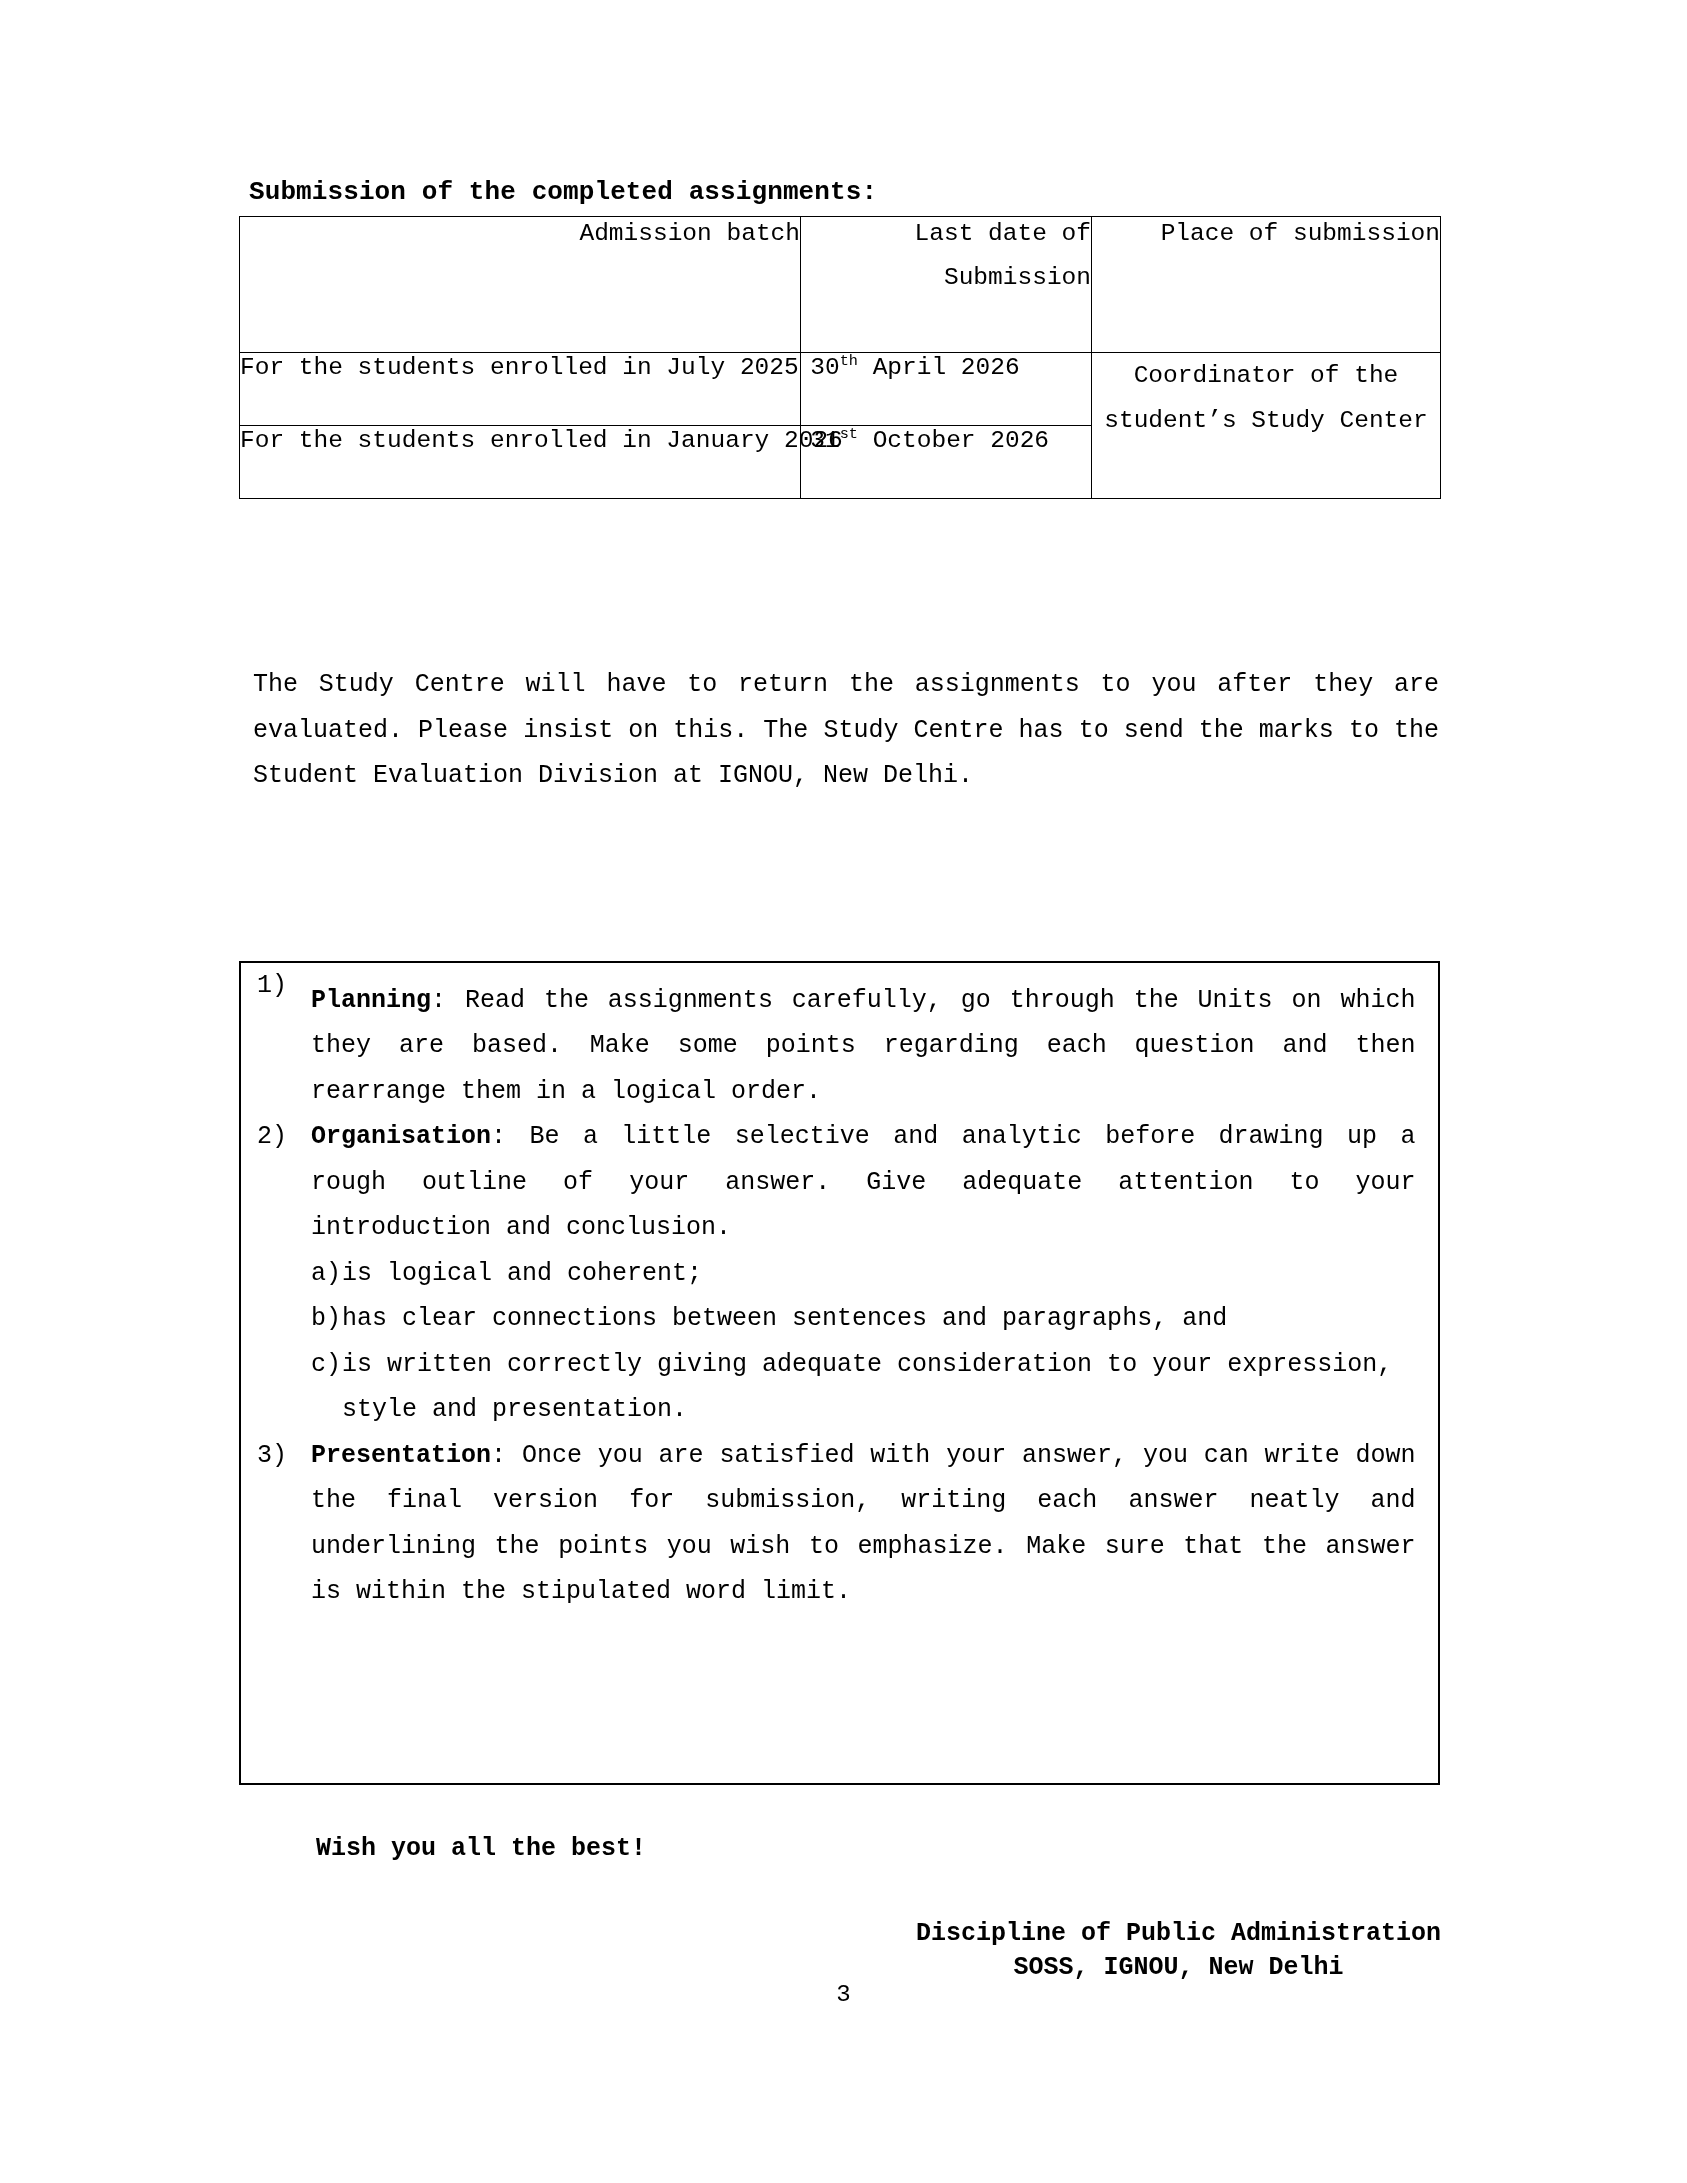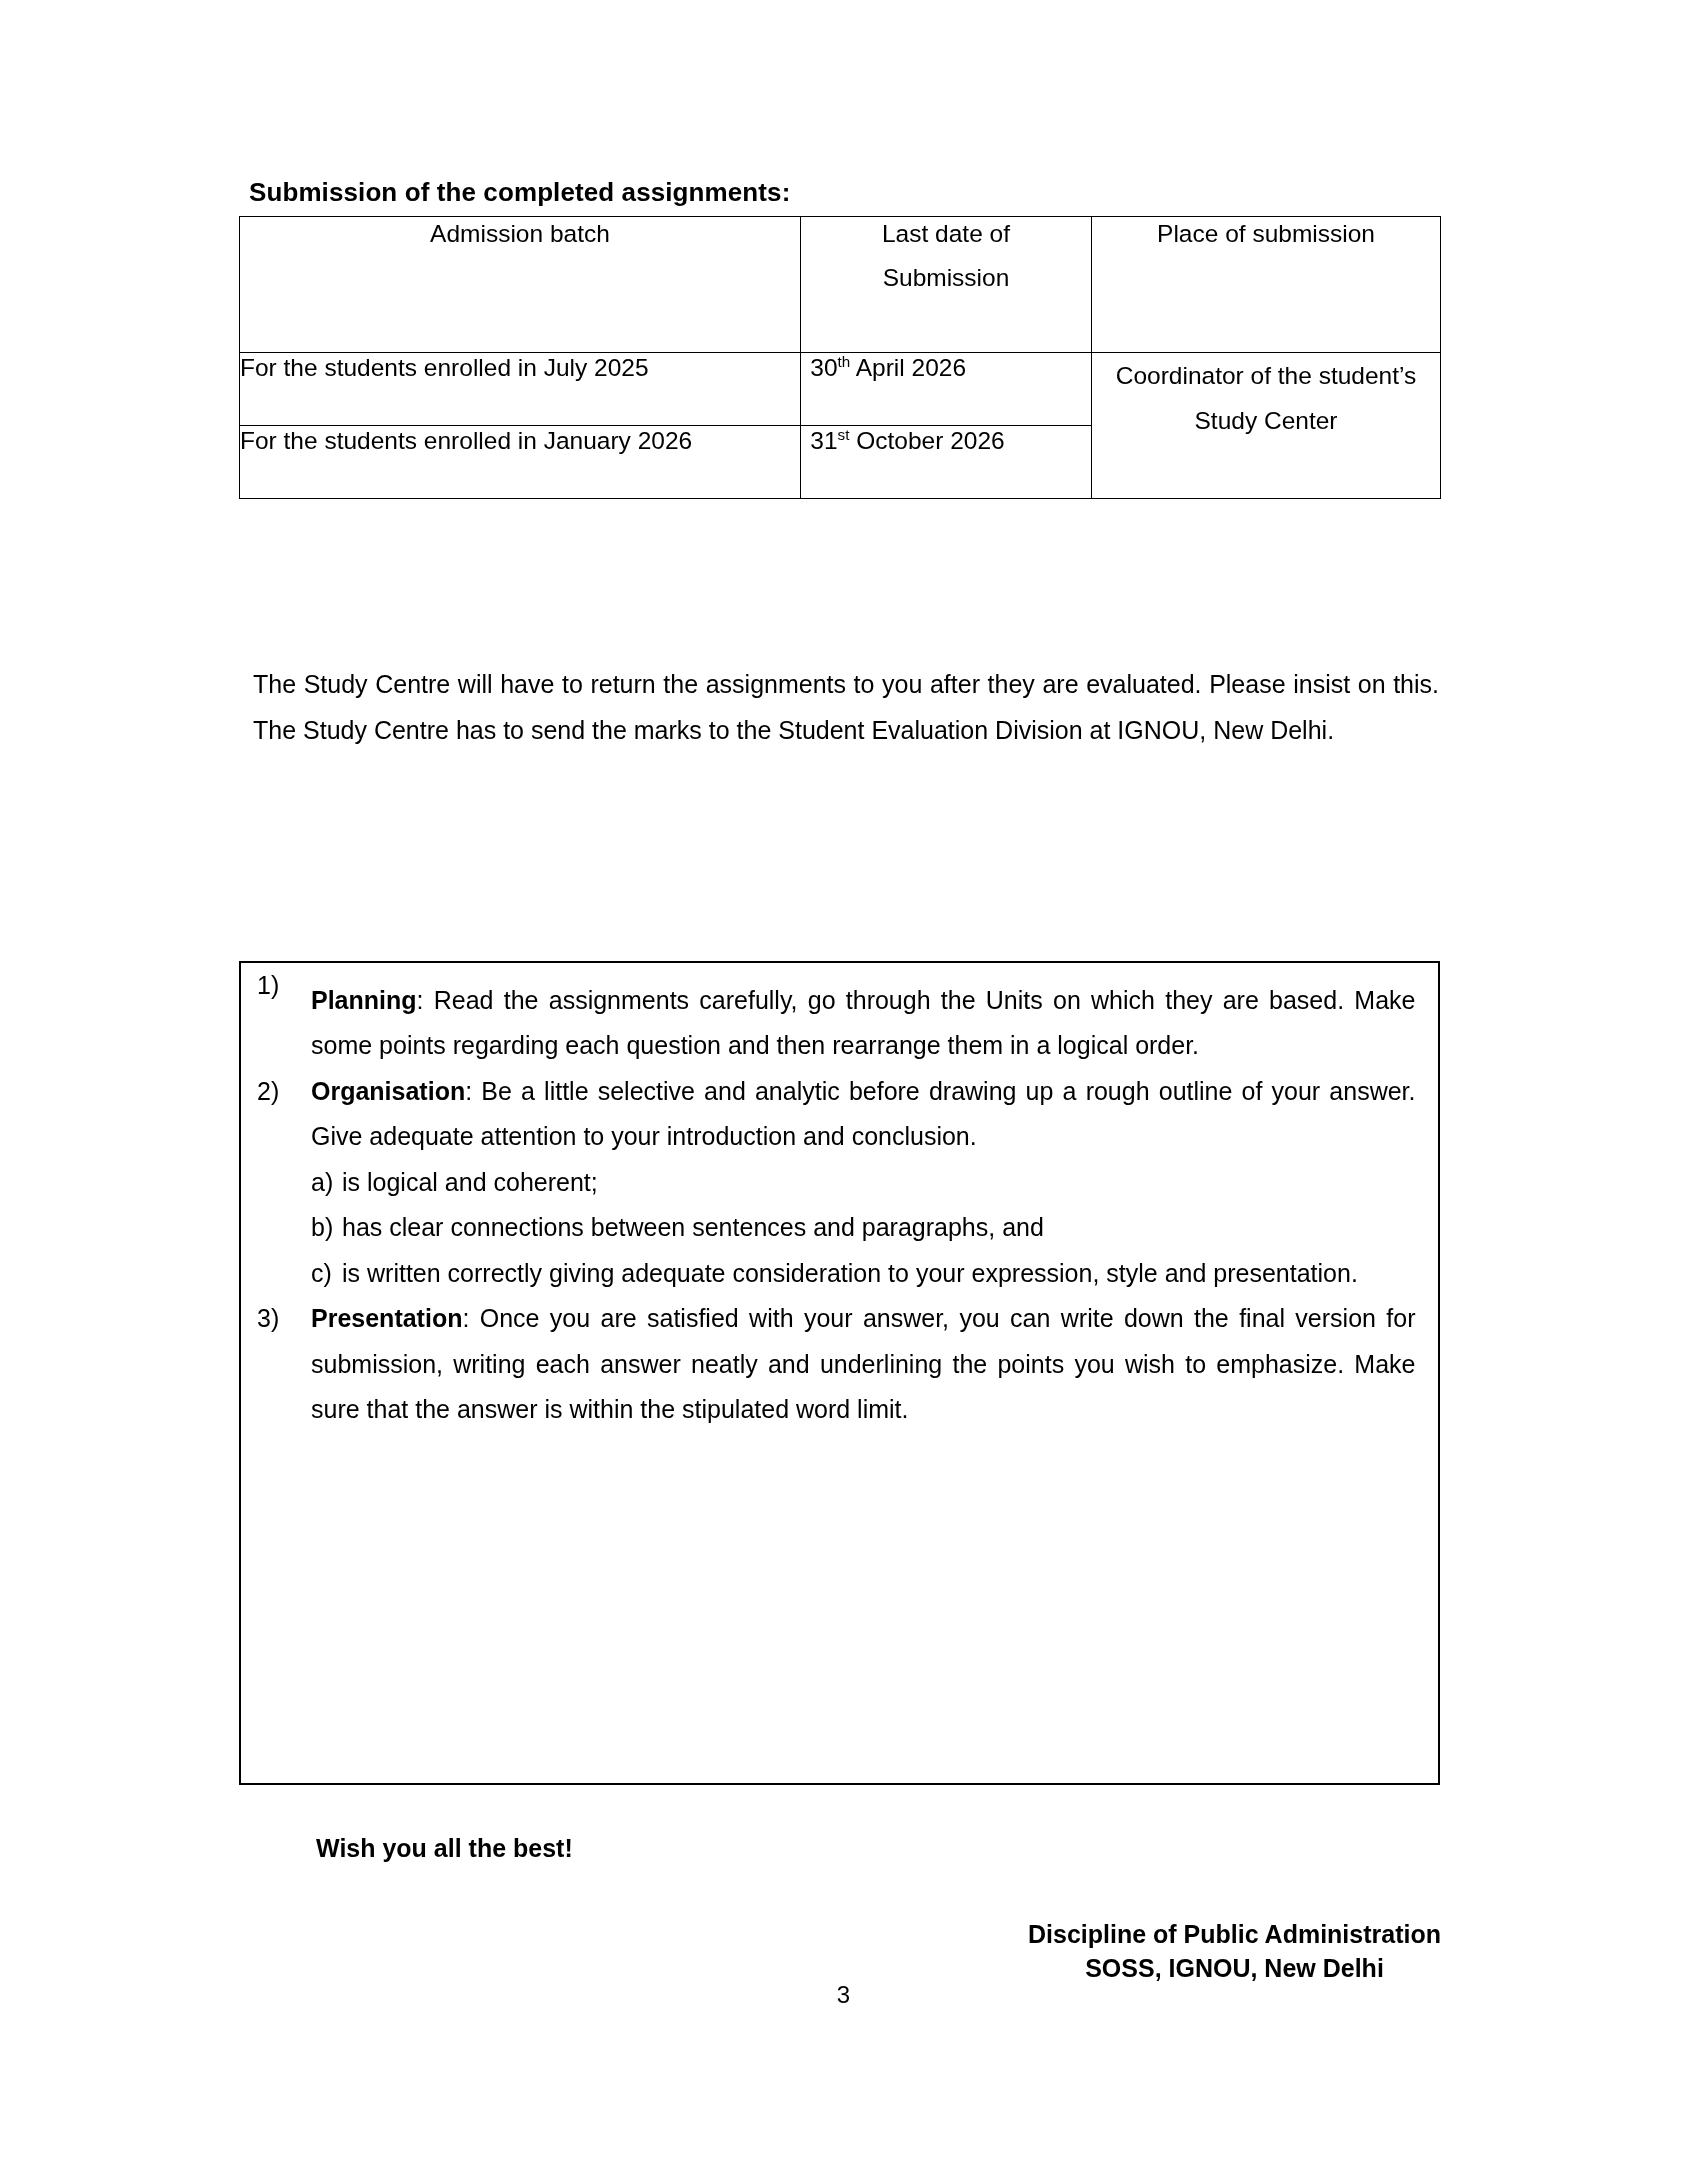--- a/index.html
+++ b/index.html
@@ -5,21 +5,21 @@
   html, body {
     margin: 0;
     padding: 0;
     background: #ffffff;
   }
   .page {
     position: relative;
     width: 1687px;
     height: 2183px;
     background: #ffffff;
-    font-family: Liberation Sans, sans-serif;
+    font-family: Liberation Mono, monospace;
     color: #000000;
     overflow: hidden;
   }
 
   
   .section-heading {
     position: absolute;
     left: 249px;
     top: 177px;
     font-size: 26px;
@@ -42,21 +42,21 @@
     border: 1.3px solid #000000;
     padding: 0;
     vertical-align: top;
     font-weight: normal;
   }
   .sub-table .col-a { width: 561px; }
   .sub-table .col-b { width: 291px; }
   .sub-table .col-c { width: 349px; }
 
   .th-cell {
-    text-align: center;
+    text-align: right;
     font-weight: bold;
     height: 136px;
     padding-top: 9.3px;
     box-sizing: border-box;
     line-height: 1.42;
   }
   .th-cell .l2 { display: block; margin-top: 9.3px; }
 
   .body-cell {
     height: 73px;

